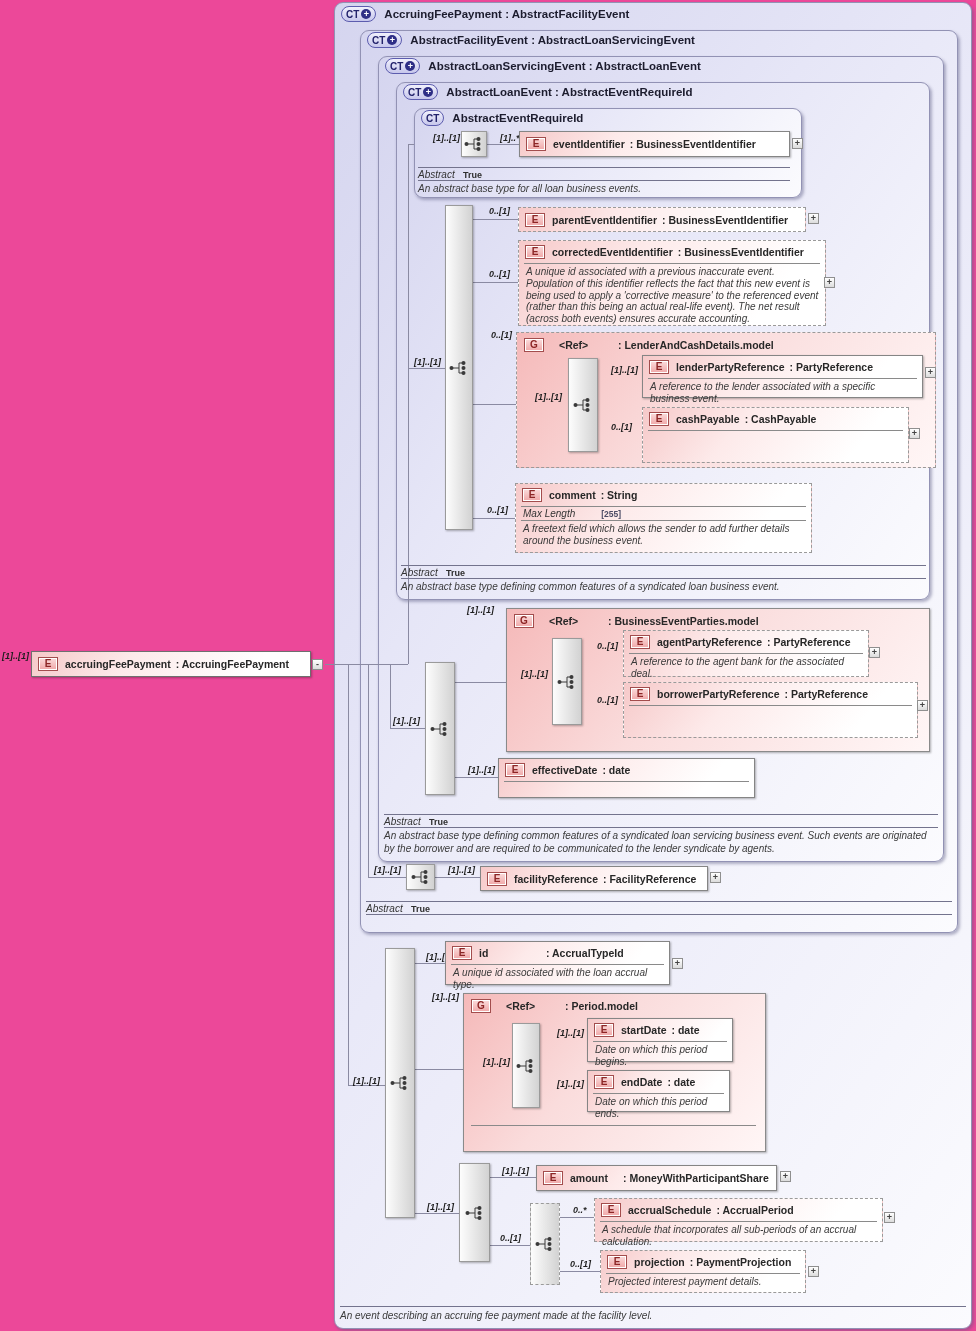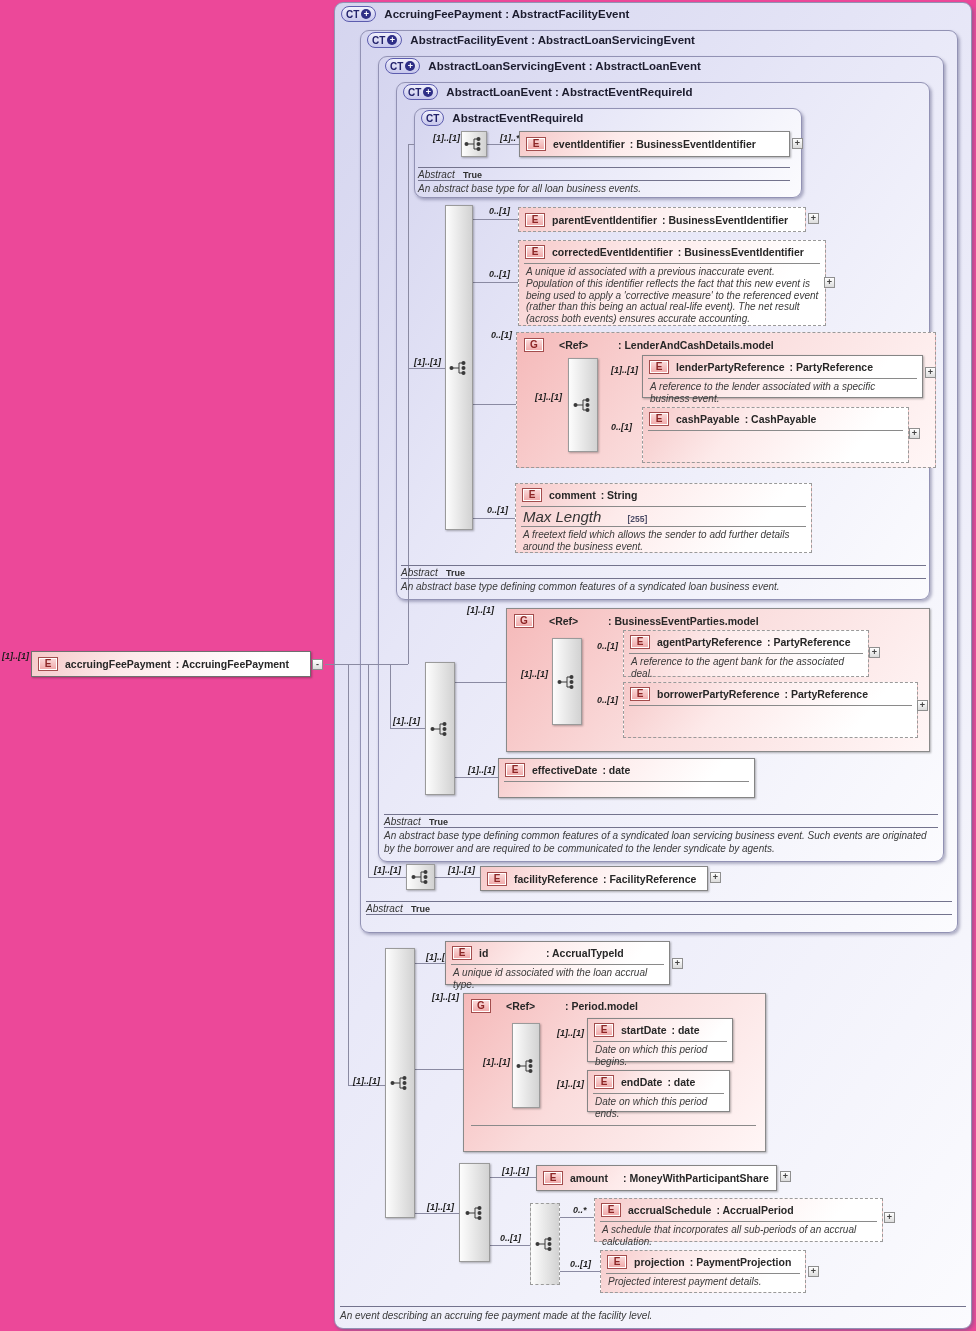--- a/index.html
+++ b/index.html
@@ -39,21 +39,21 @@
             font-size:10px; line-height:12px; text-align:center; box-shadow:inset 0 0 0 1px #fff; margin-right:7px; }
   .el-name, .el-type, .grp-name, .grp-type { font-weight:bold; font-size:10.5px; color:#272727; white-space:pre; }
   .el-name { margin-right:5px; }
   .grp-name { margin-right:5px; }
   .el-name.wide  { display:inline-block; min-width:62px; }
   .el-name.wide2 { display:inline-block; min-width:48px; }
   .grp-name.wide { display:inline-block; min-width:46px; }
   .sep { border-top:1px solid #8a8a8a; margin:0 5px; }
   .el-doc { font-style:italic; font-size:10px; color:#3a3a3a; line-height:1.18; padding:2px 6px 3px 7px; }
   .facet-row { display:flex; gap:26px; padding:1px 7px; align-items:baseline; }
-  .facet-label { font-style:italic; font-size:15px; color:#333; }
+  .facet-label { font-style:italic; font-size:10px; color:#333; }
   .facet-value { font-weight:bold; font-size:8.5px; color:#4c4c66; }
 
   .card { position:absolute; font-size:9px; font-weight:bold; font-style:italic; color:#1e1e1e; white-space:nowrap; }
   .hl, .vl { position:absolute; background:#8a8aa2; }
   .hl { height:1px; } .vl { width:1px; }
   .plus, .minus { position:absolute; width:11px; height:11px; border:1px solid #8f8f8f;
                   background:linear-gradient(180deg,#fff,#dcdcdc); font-size:9px; line-height:9px;
                   text-align:center; color:#444; font-weight:bold; }
   .abs-sep { position:absolute; height:1px; background:#73738d; }
   .abs-doc { position:absolute; font-style:italic; font-size:10px; color:#3a3a3a; line-height:1.25; }

